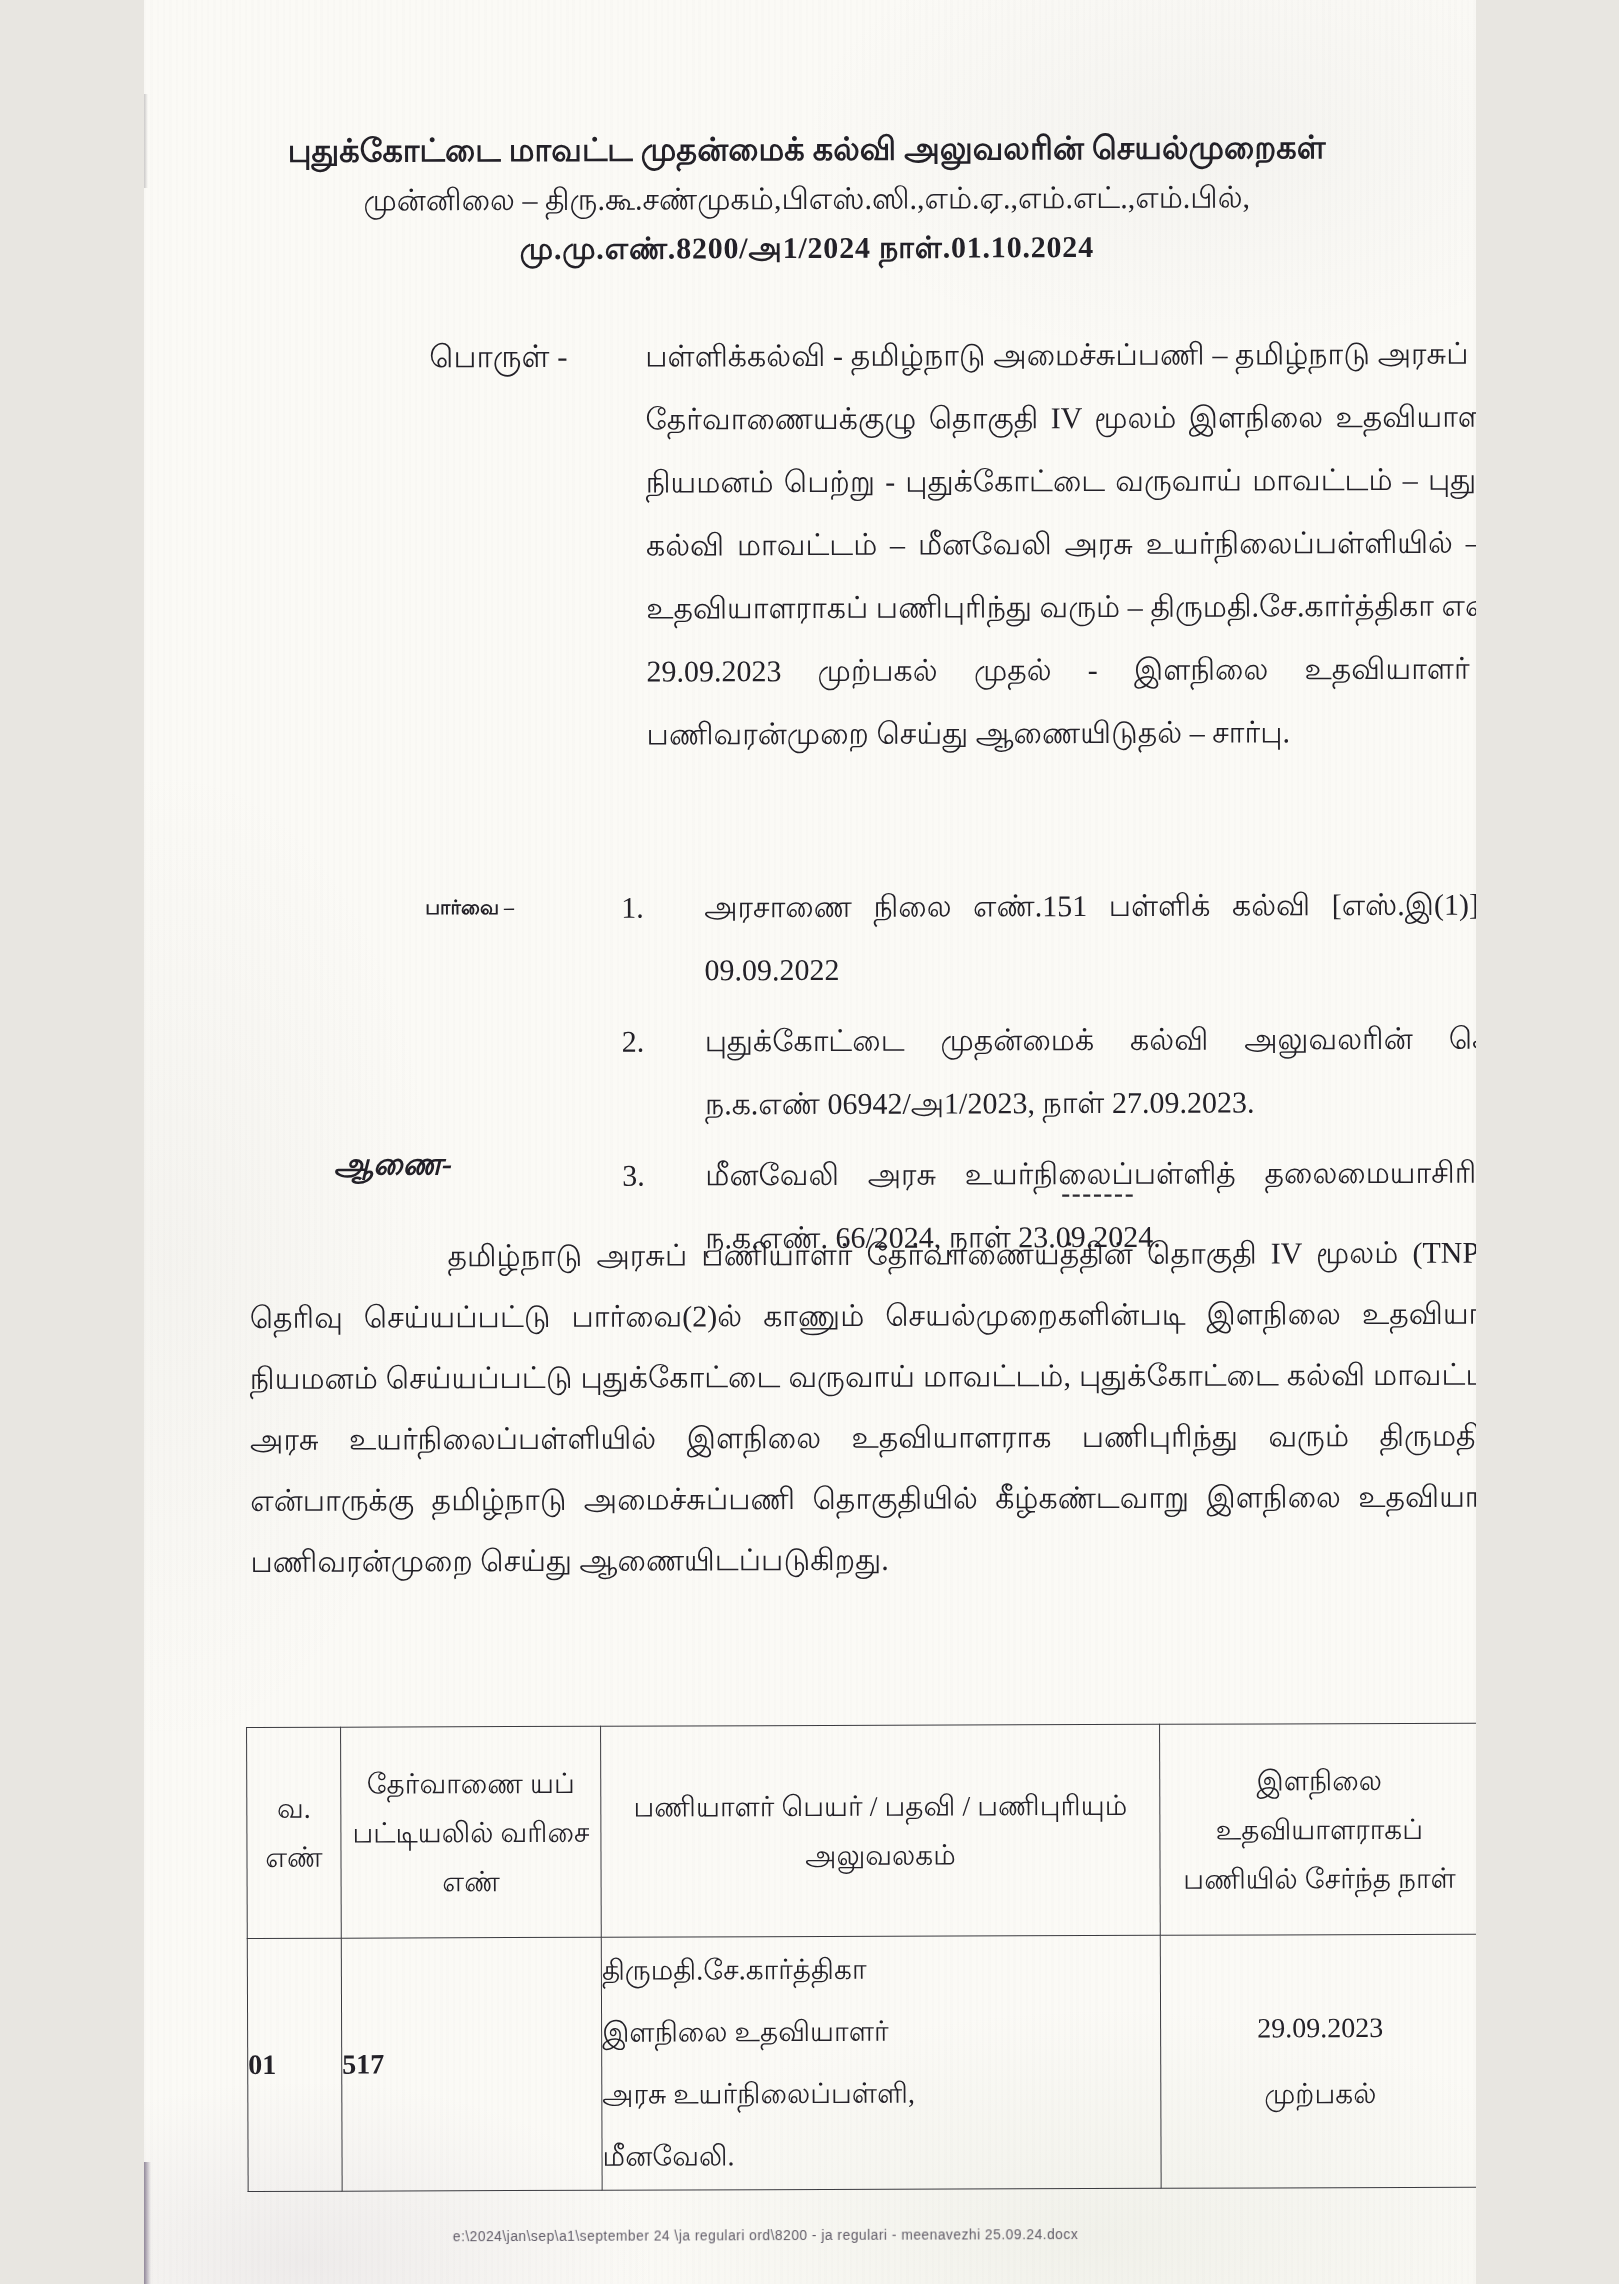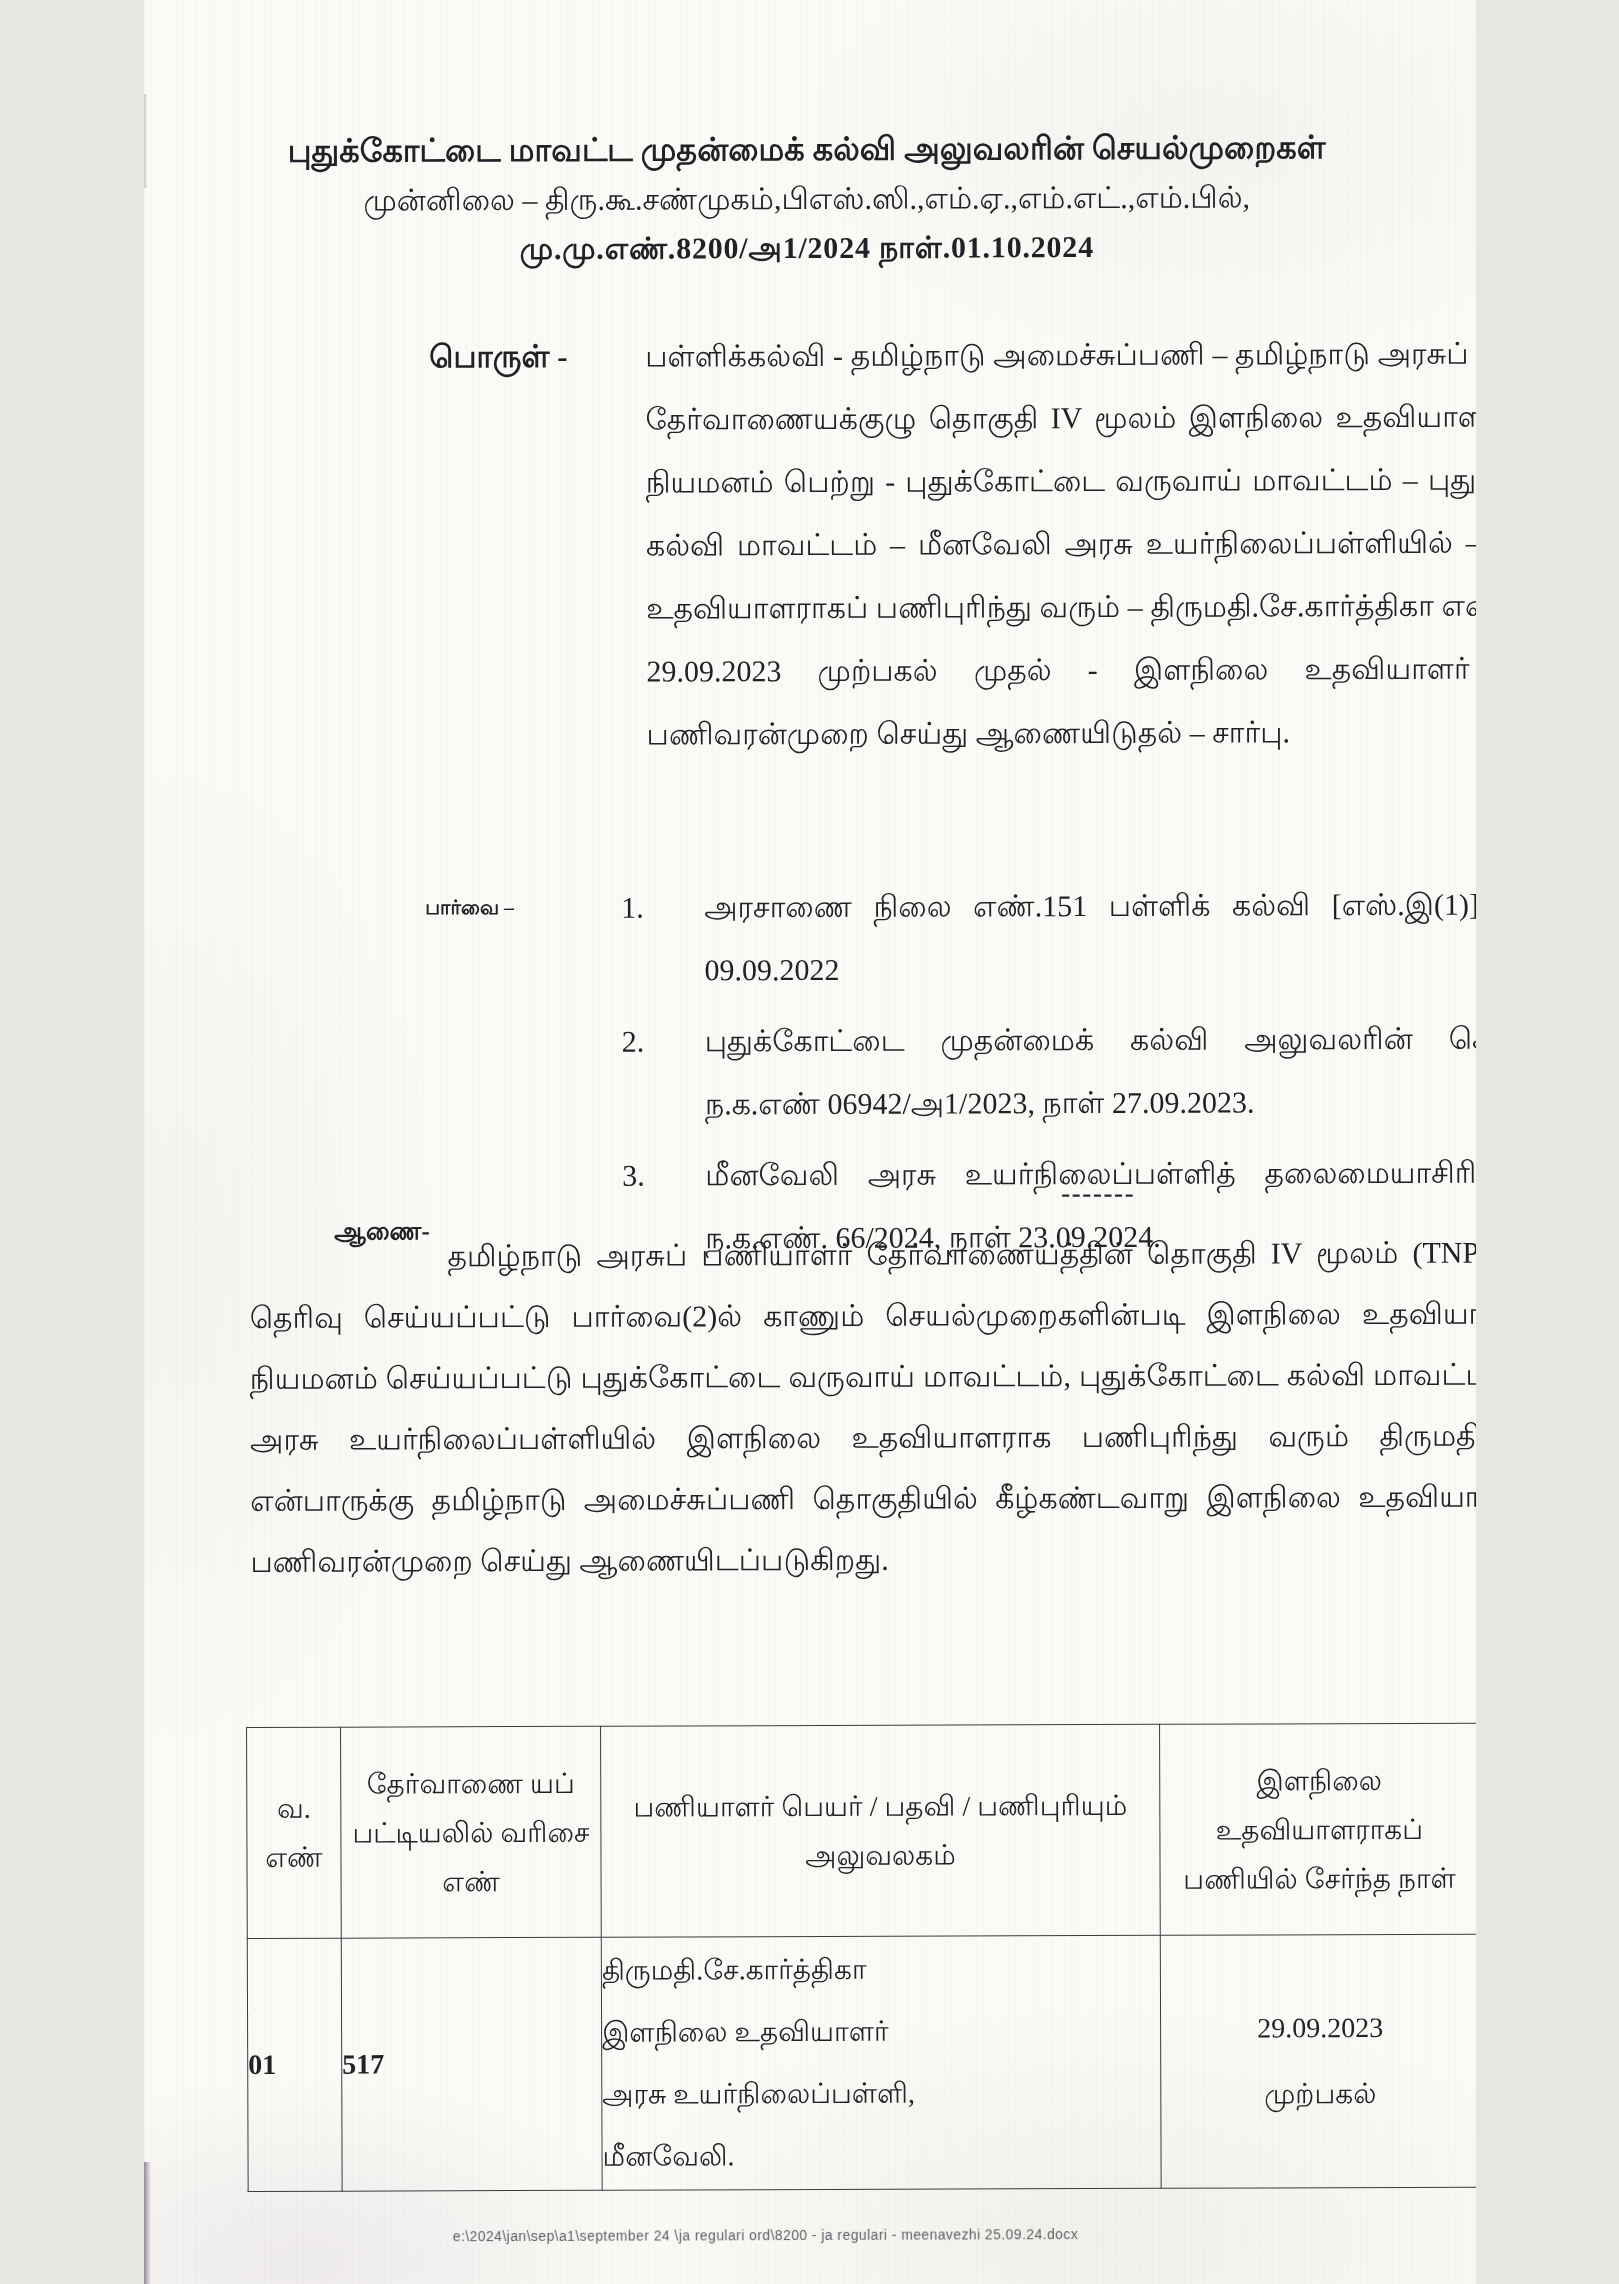--- a/index.html
+++ b/index.html
@@ -21,34 +21,34 @@
   .doc{position:absolute;inset:0;transform:rotate(-0.2deg);}
   .txt{font-size:30px;font-weight:500;line-height:63px;}
 
   
   .hdr{position:absolute;top:124px;left:0;width:100%;text-align:center;}
   .hdr .l1{font-size:32px;font-weight:600;line-height:50px;}
   .hdr .l2{font-size:30px;font-weight:500;line-height:49px;}
   .hdr .l3{font-size:30px;font-weight:600;line-height:49px;letter-spacing:0.8px;}
 
   
-  .subject-label{position:absolute;top:324px;left:288px;font-size:31px;font-weight:700;line-height:63px;}
+  .subject-label{position:absolute;top:324px;left:288px;font-size:31px;font-weight:400;line-height:63px;}
   .subject-text{position:absolute;top:324px;left:504px;width:982px;text-align:justify;}
 
   
   .ref-label{position:absolute;top:875px;left:282px;font-size:20px;font-weight:600;line-height:63px;}
   .refs{position:absolute;top:875px;left:478px;width:1046px;}
   .ref-item{display:flex;margin-bottom:7.9px;}
   .ref-num{flex:0 0 83px;font-size:30px;font-weight:500;line-height:63px;}
   .ref-txt{flex:1;text-align:justify;}
   .dashes{position:absolute;top:1179px;left:478px;width:952px;text-align:center;
           font-size:27px;font-weight:700;letter-spacing:1.6px;color:#2c2a30;}
 
   
-  .order-label{position:absolute;top:1198px;left:190px;font-size:25px;font-weight:600;line-height:63px;}
+  .order-label{position:absolute;top:1131px;left:190px;font-size:31px;font-weight:600;line-height:63px;font-style:italic;}
   .order-text{position:absolute;top:1224px;left:105px;width:1413px;text-align:justify;line-height:61px;text-indent:198px;}
 
   
   .tbl{position:absolute;top:1725px;left:100px;border-collapse:collapse;table-layout:fixed;width:1463px;
        font-size:28px;font-weight:500;color:#232128;}
   .tbl td,.tbl th{border:1.6px solid #3b3b40;vertical-align:middle;padding:0;}
   .tbl tr.hrow th{height:201px;font-weight:500;text-align:center;line-height:49px;padding:4.7px 7.9px;}
   .tbl tr.brow td{height:252px;}
   .c-center{font-weight:bold;}
   .cell-emp{padding:20.5px 15.7px 15.7px 36px;line-height:62px;white-space:pre-line;text-align:left;vertical-align:top;}

